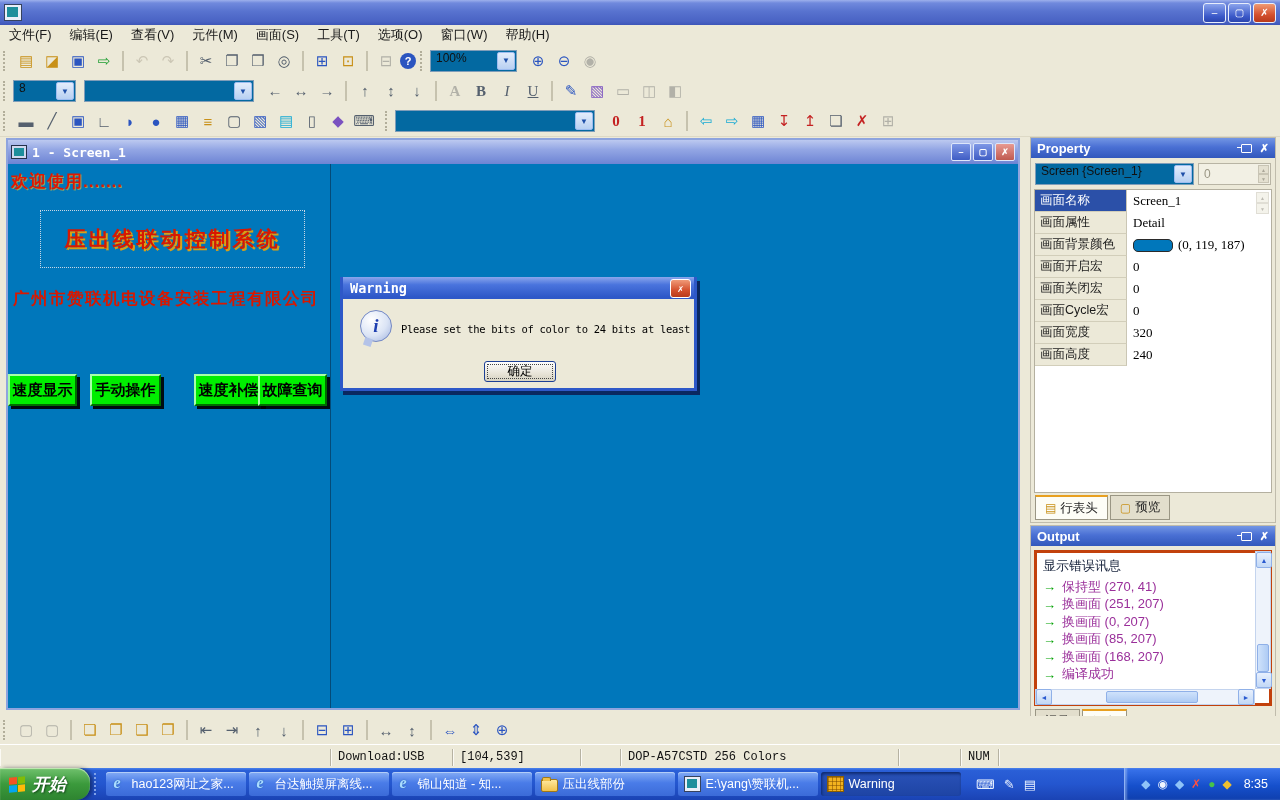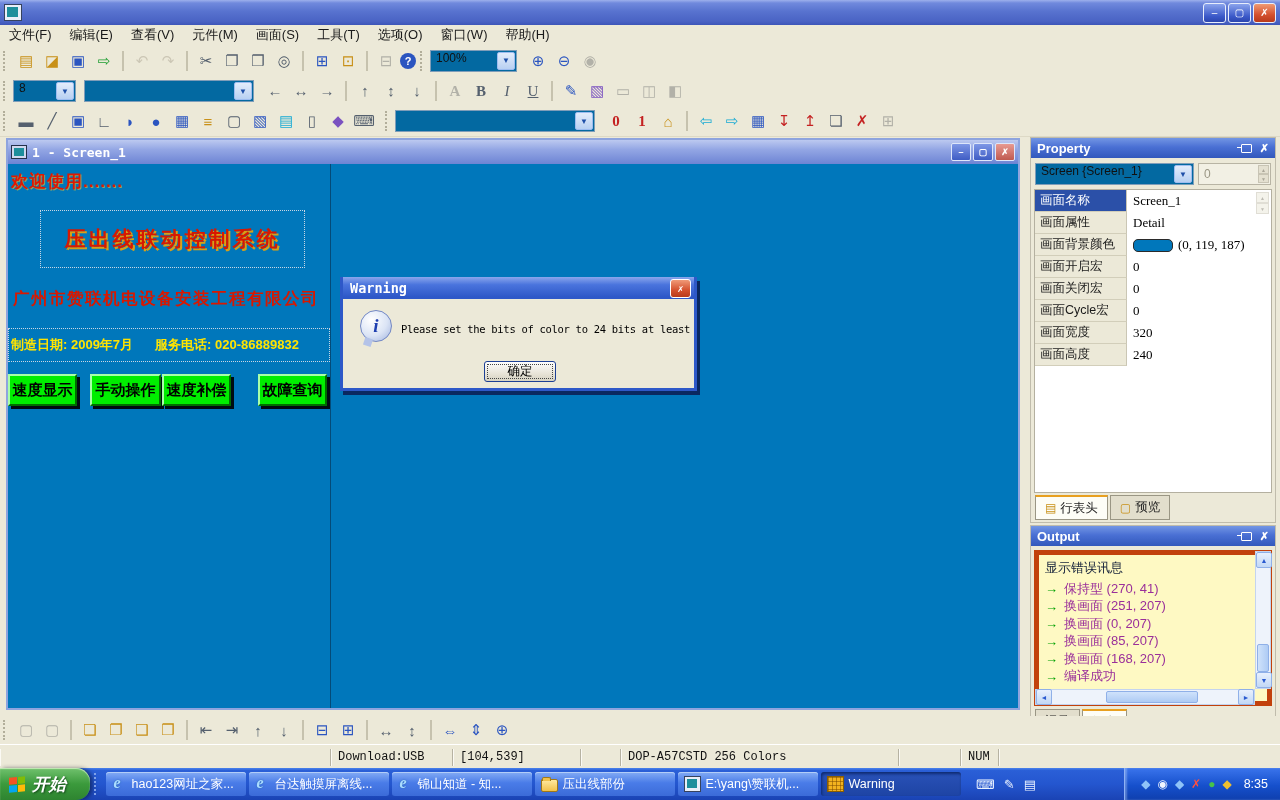--- a/index.html
+++ b/index.html
@@ -56,21 +56,21 @@
   .welcome{left:3px;top:6px;color:#e01800;font-size:17px;font-weight:bold;text-shadow:1px 1px 0 rgba(250,200,40,.55);letter-spacing:1px;}
   .titlebox{left:32px;top:46px;width:263px;height:56px;border:1px dotted #c9d6e4;display:flex;align-items:center;justify-content:center;}
   .titlebox span{color:#d81800;font-size:21px;font-weight:bold;letter-spacing:3px;text-shadow:2px 2px 0 #d8a018;}
   .company{left:5px;top:124px;color:#d81800;font-size:16.5px;font-weight:bold;letter-spacing:1.5px;}
   .infobox{left:0;top:164px;width:320px;height:32px;border:1px dotted #c9d6e4;display:flex;align-items:center;
     font-size:13px;color:#ffe400;font-weight:bold;}
   .infobox .d1{margin-left:2px}.infobox .d2{margin-left:22px}
   .cbtn{position:absolute;top:210px;height:32px;background:#00ee00;border:2px solid;border-color:#a8ffa8 #006e00 #006e00 #a8ffa8;
     box-shadow:3px 3px 0 rgba(0,0,0,.9);color:#000;font-size:15px;font-weight:bold;display:flex;align-items:center;justify-content:center;box-sizing:border-box;}
   div.cbtn:nth-of-type(1){left:0;width:69px}div.cbtn:nth-of-type(2){left:82px;width:71px}
-  div.cbtn:nth-of-type(3){left:154px;width:69px}div.cbtn:nth-of-type(4){left:250px;width:69px}
+  div.cbtn:nth-of-type(3){left:186px;width:69px}div.cbtn:nth-of-type(4){left:250px;width:69px}
 
   
   #dialog{position:absolute;left:340px;top:277px;width:357px;height:114px;background:#ece9d8;
     border:3px solid #2e58c8;border-top:none;box-shadow:3px 4px 0 rgba(12,26,80,.85);box-sizing:border-box;z-index:30;}
   .dtitle{height:22px;background:linear-gradient(180deg,#8aa6ec 0%,#4a74dd 35%,#2e58c8 90%);display:flex;align-items:center;
     padding:0 3px 0 7px;color:#fff;font-weight:bold;font-size:13.5px;}
   .dclose{margin-left:auto;width:19px;height:17px;border-radius:3px;border:1px solid #fff;color:#fff;font-size:10px;
     display:flex;align-items:center;justify-content:center;background:linear-gradient(#f09a78,#d4502e 60%,#b83a1c);}
   .info-icon{position:absolute;left:17px;top:33px;width:30px;height:30px;border-radius:50%;
     background:radial-gradient(circle at 35% 30%,#ffffff,#dbe4f5 55%,#9fb2de);border:1px solid #7287c4;
@@ -104,21 +104,21 @@
   .swatch{width:38px;height:11px;border-radius:5px;border:1px solid #2a2a2a;flex:none;}
   .gspin{position:absolute;right:2px;top:2px;width:13px;height:22px;display:flex;flex-direction:column;opacity:.55;}
   .gspin span{flex:1;font-size:5px;color:#8a8678;background:#eceadc;border:1px solid #c8c4b4;display:flex;align-items:center;justify-content:center;}
   .ptabs{position:absolute;left:4px;bottom:2px;height:25px;display:flex;align-items:stretch;}
   .ptab{display:flex;align-items:center;gap:4px;padding:0 9px;font-size:12.5px;color:#222;background:#e2decc;
     border:1px solid #9a9684;margin-right:2px;border-top:1px solid #9a9684;}
   .ptab.active{background:#fdfdf6;border-top:2px solid #e8a020;}
   .ticn{font-size:12px;}
 
   
-  .olist{position:absolute;left:3px;right:3px;top:24px;bottom:30px;background:#fef9c3;border:5px solid #c2410c;overflow:hidden;padding:3px 0 0 6px;box-sizing:border-box;}
+  .olist{position:absolute;left:3px;right:3px;top:24px;bottom:30px;background:#ffffff;border:3px solid #c2410c;overflow:hidden;padding:3px 0 0 6px;box-sizing:border-box;}
   .ohead{font-size:13px;color:#15213a;margin:1px 0 3px;}
   .oitem{display:flex;align-items:center;gap:6px;font-size:13px;color:#9a2f9a;height:17.5px;}
   .oarrow{color:#00a000;font-weight:bold;font-size:13px;}
   .vscroll{position:absolute;right:4px;top:25px;bottom:47px;width:16px;background:#eef3fb;border:1px solid #c4d4ee;display:flex;flex-direction:column;justify-content:space-between;box-sizing:border-box;}
   .hscroll{position:absolute;left:4px;right:20px;bottom:31px;height:16px;background:#eef3fb;border:1px solid #c4d4ee;display:flex;align-items:center;box-sizing:border-box;}
   .sbtn{width:14px;height:14px;background:linear-gradient(#e8f0fd,#c2d8f6);border:1px solid #8fb0e8;border-radius:2px;
     color:#2a5ad0;font-size:7px;display:flex;align-items:center;justify-content:center;flex:none;}
   .vthumb{position:absolute;left:1px;right:1px;bottom:16px;height:26px;background:linear-gradient(90deg,#cfe2fb,#aecbf4);border:1px solid #8fb0e8;border-radius:2px;}
   .hthumb{position:absolute;left:70px;top:1px;bottom:1px;width:90px;background:linear-gradient(#cfe2fb,#aecbf4);border:1px solid #8fb0e8;border-radius:2px;}
   .hsp{flex:1}
@@ -307,24 +307,20 @@
           <span class="cwbtn close">✗</span>
         </span>
     </div>
     <div class="canvas">
       <div class="vline"></div>
       <div class="cv-abs welcome">欢迎使用.......</div>
       <div class="cv-abs company">广州市赞联机电设备安装工程有限公司</div>
       <div class="cv-abs titlebox">
         <span>压出线联动控制系统</span>
       </div>
-      <div class="cv-abs infobox">
-        <span class="d1">制造日期: 2009年7月</span>
-        <span class="d2">服务电话: 020-86889832</span>
-      </div>
       <div style="position:absolute;inset:0">
           <div class="cbtn">速度显示</div>
           <div class="cbtn">手动操作</div>
           <div class="cbtn">速度补偿</div>
           <div class="cbtn">故障查询</div>
         </div>
     </div>
   </div>
 
   <div id="dialog">

